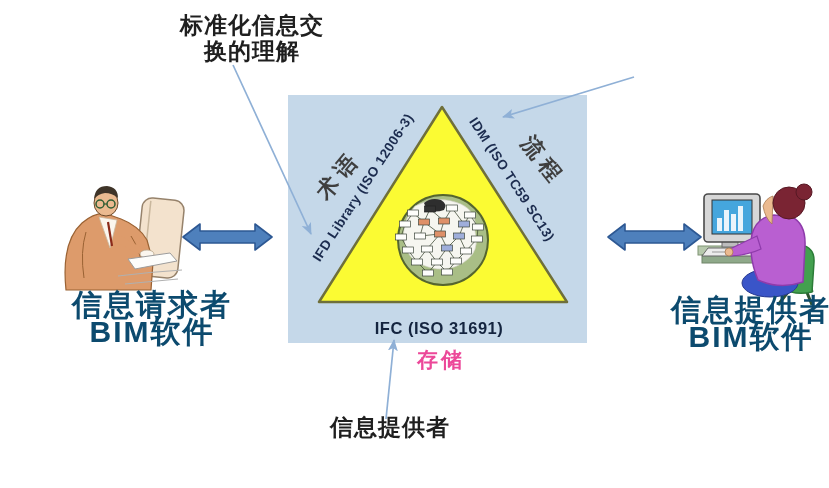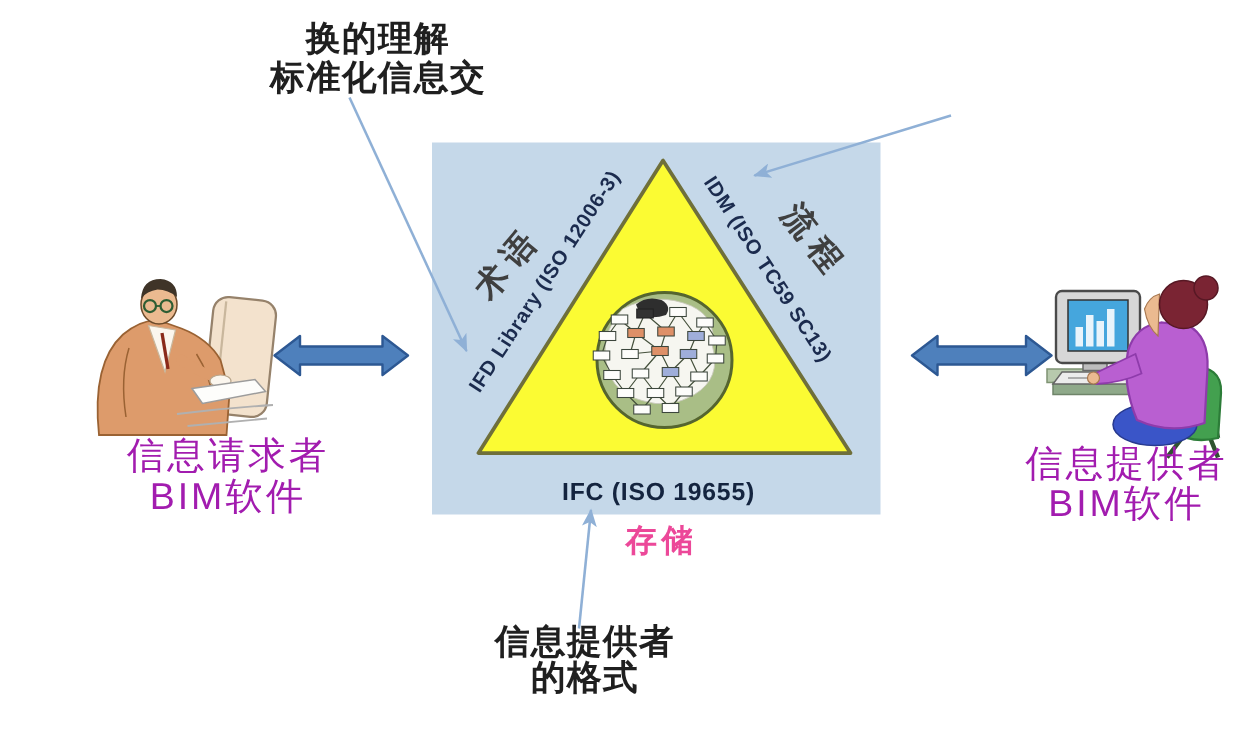--- a/index.html
+++ b/index.html
@@ -23,21 +23,21 @@
   .square{
     position:absolute;left:288px;top:95px;width:299px;height:248px;
     background:var(--square-bg);
   }
   svg.layer{position:absolute;left:0;top:0;z-index:2;}
   .txt{position:absolute;z-index:3;text-align:center;}
   .callout{font-size:23px;line-height:26px;font-weight:600;letter-spacing:1px;color:var(--text);}
   .co-tl{left:152px;top:12px;width:200px;}
   .co-tr{left:616px;top:54px;width:214px;font-size:24px;letter-spacing:3px;}
   .co-bt{left:295px;top:415px;width:190px;line-height:24px;}
-  .actor-label{font-size:25px;line-height:27px;font-weight:400;letter-spacing:2px;color:#a21caf;}
+  .actor-label{font-size:30px;line-height:27px;font-weight:700;letter-spacing:2px;color:#0c4a6e;}
   .al{left:57px;top:291px;width:190px;}
   .ar{left:656px;top:296px;width:190px;}
   .rot{transform-origin:center center;white-space:nowrap;}
   .std{font-weight:700;font-size:13.5px;letter-spacing:0.5px;color:var(--standard-label);}
   .ifd{left:263px;top:180px;width:200px;transform:rotate(-57deg);}
   .idm{left:427px;top:172px;width:170px;transform:rotate(57deg);}
   .term{font-size:22px;font-weight:600;letter-spacing:6px;color:var(--term-color);}
   .term-l{left:297px;top:160px;width:84px;transform:rotate(-50deg);}
   .term-r{left:501px;top:146px;width:84px;transform:rotate(52deg);}
   .ifc{left:349px;top:319px;width:180px;font-weight:700;font-size:16.5px;letter-spacing:0.5px;color:#14243F;}
@@ -149,39 +149,38 @@
       <path d="M752,234 Q757,217 774,215 L792,217 Q806,224 805,246 L803,282 Q780,290 758,280 Q748,256 752,234 Z" fill="#B95FD1" stroke="#8E3BAB" stroke-width="1.5"></path>
       <path d="M757,236 Q740,244 730,249 L731,256 Q748,255 761,249 Z" fill="#B95FD1" stroke="#8E3BAB" stroke-width="1.2"></path>
       <circle cx="729" cy="252" r="4" fill="#EBBA90" stroke="#A87850" stroke-width="0.8"></circle>
       <path d="M763,206 Q766,198 773,196 L772,224 Q765,218 763,206 Z" fill="#EBBA90" stroke="#A87850" stroke-width="0.8"></path>
       <circle cx="789" cy="203" r="16" fill="#7A2433" stroke="#571824" stroke-width="1"></circle>
       <circle cx="804" cy="192" r="8" fill="#7A2433" stroke="#571824" stroke-width="1"></circle>
     </g>
   </svg>
 
   <div class="txt callout co-tl">
+    <div>标准化信息交</div>
     <div>换的理解</div>
-    <div>标准化信息交</div>
   </div>
   <div class="txt callout co-tr">
   </div>
   <div class="txt callout co-bt">
     <div>信息提供者</div>
-    <div>的格式</div>
   </div>
 
   <div class="txt actor-label al">
     <div>信息请求者</div>
     <div>BIM软件</div>
   </div>
   <div class="txt actor-label ar">
     <div>信息提供者</div>
     <div>BIM软件</div>
   </div>
 
   <div class="txt rot std ifd">IFD Library (ISO 12006-3)</div>
   <div class="txt rot std idm">IDM (ISO TC59 SC13)</div>
   <div class="txt rot term term-l">术语</div>
   <div class="txt rot term term-r">流程</div>
-  <div class="txt ifc">IFC (ISO 19655)</div>
+  <div class="txt ifc">IFC (ISO 31691)</div>
   <div class="txt store">存储</div>
 
 </div>
 
 </body></html>

